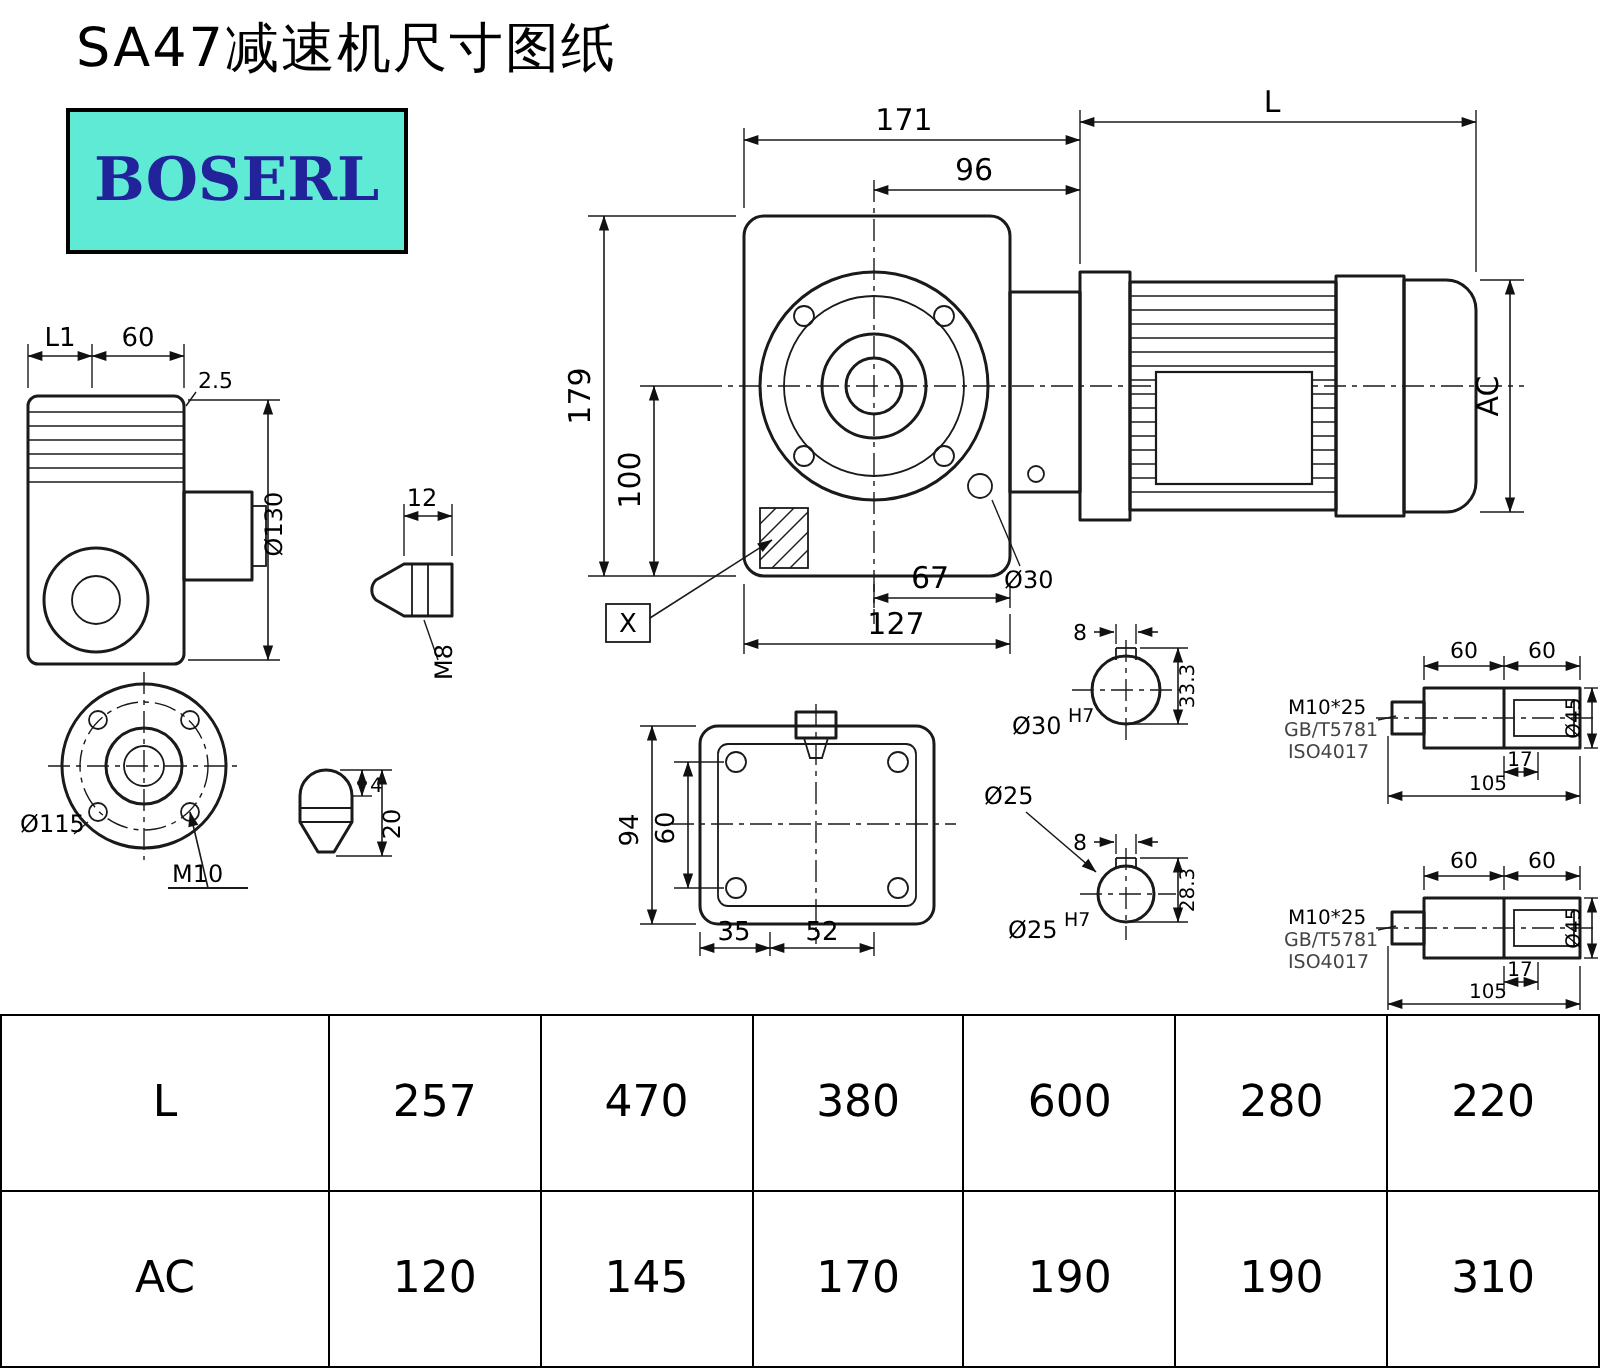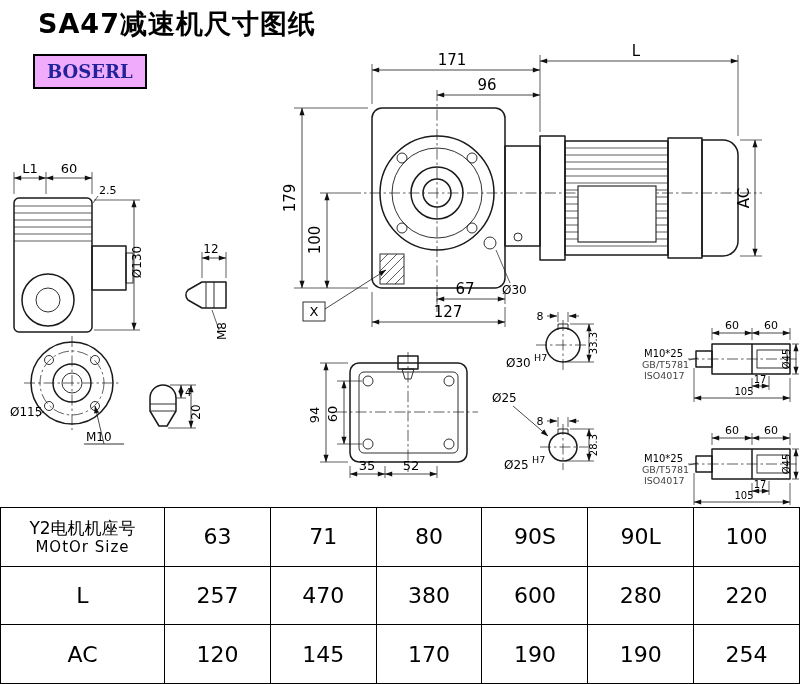--- a/index.html
+++ b/index.html
@@ -1,21 +1,21 @@
 <!DOCTYPE html>
 <html><head>
 <meta charset="utf-8">
 <style>
   html,body{margin:0;padding:0}
   body{width:800px;height:684px;background:#fff;position:relative;overflow:hidden;
        font-family:"DejaVu Sans",sans-serif}
-  .title{position:absolute;left:38px;top:6px;font-size:27px;font-weight:bold;color:#000;
+  .title{position:absolute;left:38px;top:6px;font-size:27px;font-weight:normal;color:#000;
          letter-spacing:1px;white-space:nowrap}
-  .logo{position:absolute;left:33px;top:54px;border:2.5px solid #000;padding:5px 12px;
-        font-family:"DejaVu Serif",serif;font-size:18px;font-weight:bold;color:#22229a;background:#f0abfc}
+  .logo{position:absolute;left:33px;top:54px;border:2.5px solid #000;padding:17px 12px;
+        font-family:"DejaVu Serif",serif;font-size:30px;font-weight:bold;color:#22229a;background:#5eead4}
   svg.draw{position:absolute;left:0;top:0}
   .o{fill:none;stroke:#1a1a1a;stroke-width:1.5;stroke-linejoin:round}
   .t{fill:none;stroke:#1a1a1a;stroke-width:0.9}
   .d{fill:none;stroke:#1a1a1a;stroke-width:0.8}
   .e{fill:none;stroke:#1a1a1a;stroke-width:0.7}
   .cl{fill:none;stroke:#1a1a1a;stroke-width:0.7;stroke-dasharray:11 3 2.5 3}
   .h{fill:none;stroke:#1a1a1a;stroke-width:0.7}
   .wf{fill:#fff;stroke:#1a1a1a;stroke-width:1.1}
   svg text{fill:#000;font-family:"DejaVu Sans",sans-serif}
   .tx15{font-size:15px}.tx13{font-size:13px}.tx12{font-size:12px}
@@ -345,43 +345,31 @@
     <col style="width:164px">
       <col>
       <col>
       <col>
       <col>
       <col>
       <col>
   </colgroup>
   <tbody>
     <tr style="height:44px">
-      <td>
-        <div class="hdr-cn">Y2电机机座号</div>
-        <div class="hdr-en">MOtOr Size</div>
-      </td>
-      <td>63</td>
-      <td>71</td>
-      <td>80</td>
-      <td>90S</td>
-      <td>90L</td>
-      <td>100</td>
-    </tr>
-    <tr style="height:44px">
       <td>L</td>
       <td>257</td>
       <td>470</td>
       <td>380</td>
       <td>600</td>
       <td>280</td>
       <td>220</td>
     </tr>
     <tr style="height:44px">
       <td>AC</td>
       <td>120</td>
       <td>145</td>
       <td>170</td>
       <td>190</td>
       <td>190</td>
-      <td>254</td>
+      <td>310</td>
     </tr>
   </tbody>
 </table>
 
 </body></html>

